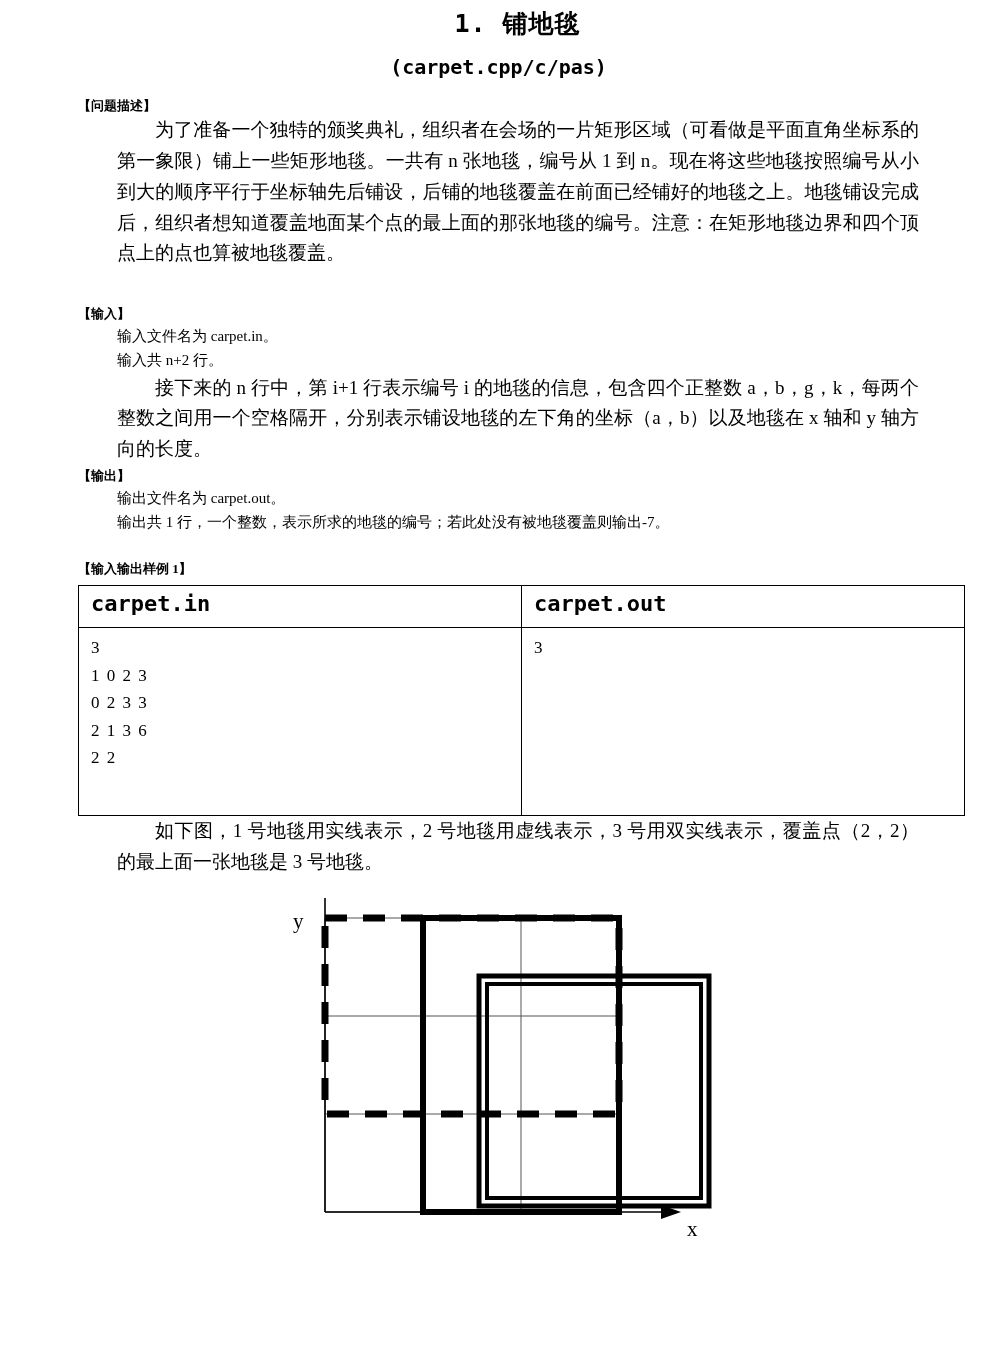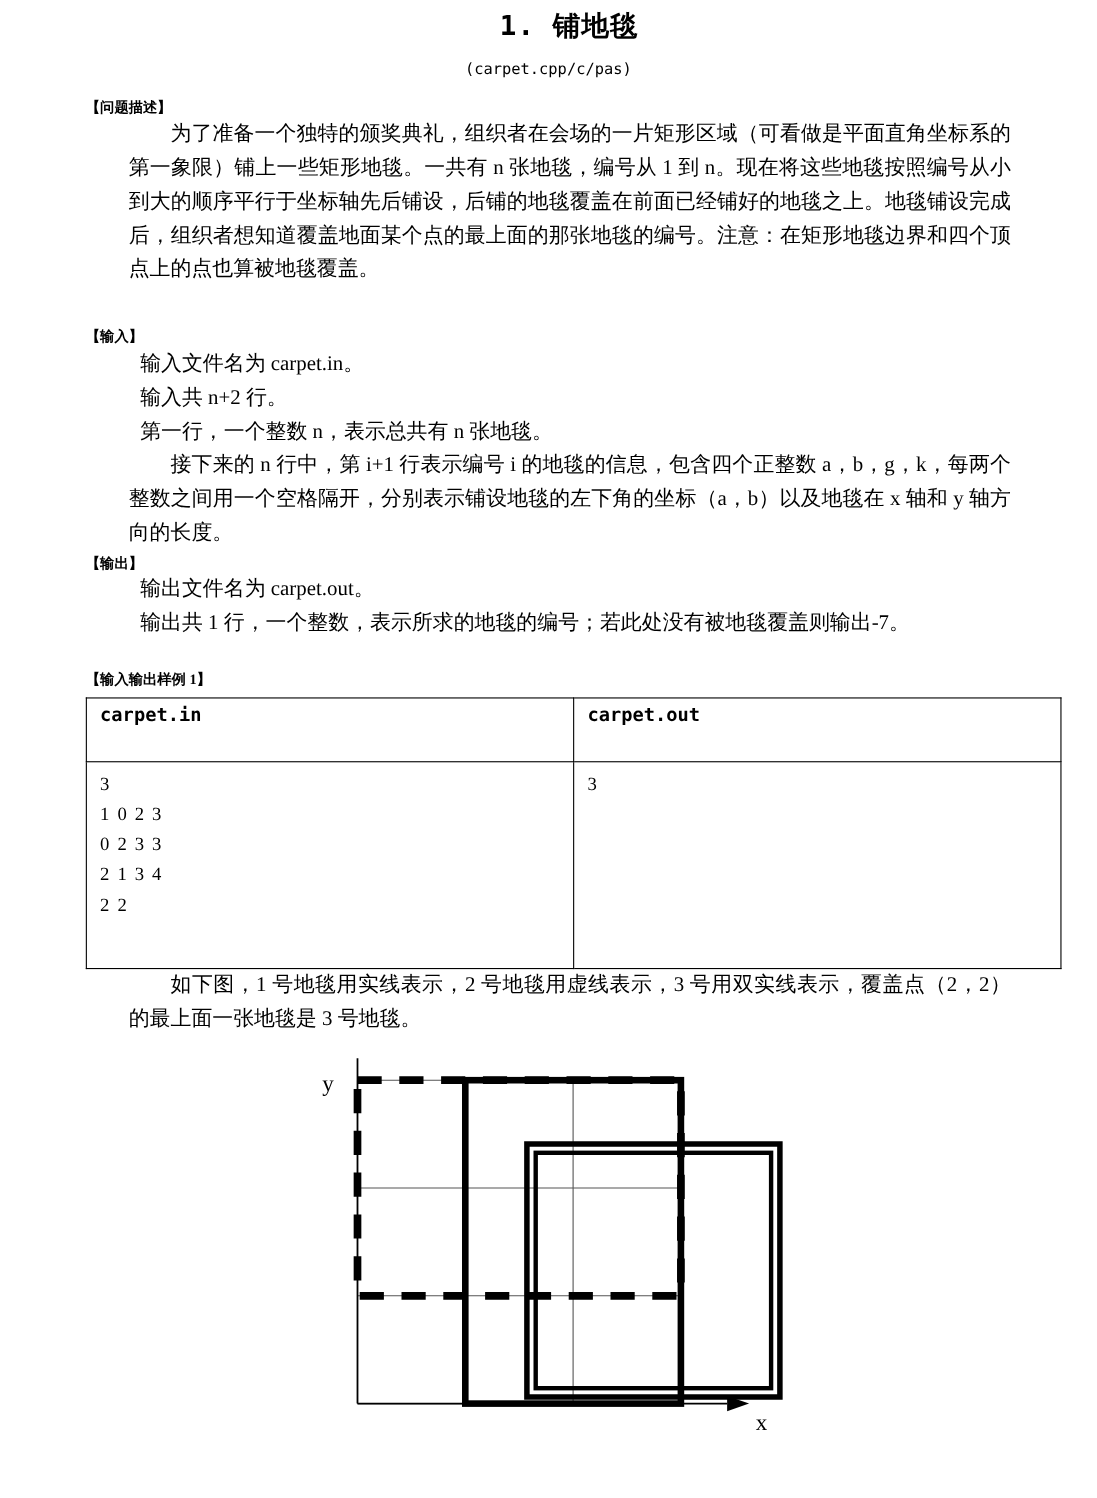--- a/index.html
+++ b/index.html
@@ -19,41 +19,41 @@
     font-size:25px;
     font-weight:bold;
     letter-spacing:1px;
     margin:8px 0 0 0;
     line-height:1.3;
     padding-left:38px;
   }
   .subtitle {
     text-align:center;
     font-family:"DejaVu Sans Mono", monospace;
-    font-size:14px;
-    font-weight:normal;
+    font-size:20px;
+    font-weight:bold;
     margin:14px 0 0 0;
   }
 
   .section-head {
     font-size:13px;
     font-weight:bold;
     margin:10px 0 0 78px;
     line-height:1.45;
   }
   .para {
     font-size:19px;
     line-height:1.62;
     margin:0 78px 0 117px;
     text-align:justify;
     text-justify:inter-ideograph;
   }
   .para.indent { text-indent:2em; }
   .sub-line {
-    font-size:19px;
+    font-size:15px;
     line-height:1.62;
     margin:0 78px 0 78px;
     text-indent:2.6em;
   }
 
   .spacer-lg { height:26px; }
   .spacer-sm { height:8px; }
 
   
   .sample-table {
@@ -62,25 +62,25 @@
     width:840px;
     table-layout:fixed;
   }
   .sample-table td {
     border:1.5px solid #000;
     vertical-align:top;
     padding:6px 10px 6px 12px;
   }
   .sample-table .hdr {
     font-family:"DejaVu Sans Mono", monospace;
-    font-size:17px;
+    font-size:22px;
     font-weight:bold;
     height:32px;
     padding-top:5px;
-    padding-bottom:20px;
+    padding-bottom:4px;
   }
   .sample-table .body-cell {
     font-size:17px;
     line-height:1.62;
     height:175px;
   }
   .col-in { width:420px; }
   .col-out { width:420px; }
   .mono-line { font-family:"Liberation Serif", serif; font-size:17px; letter-spacing:1.5px; }
 
@@ -104,21 +104,20 @@
   <div class="spacer-sm"></div>
 
   <div class="section-head">【问题描述】</div>
   <div class="para indent">为了准备一个独特的颁奖典礼，组织者在会场的一片矩形区域（可看做是平面直角坐标系的第一象限）铺上一些矩形地毯。一共有 n 张地毯，编号从 1 到 n。现在将这些地毯按照编号从小到大的顺序平行于坐标轴先后铺设，后铺的地毯覆盖在前面已经铺好的地毯之上。地毯铺设完成后，组织者想知道覆盖地面某个点的最上面的那张地毯的编号。注意：在矩形地毯边界和四个顶点上的点也算被地毯覆盖。</div>
 
   <div class="spacer-lg"></div>
 
   <div class="section-head">【输入】</div>
   <div class="sub-line">输入文件名为 carpet.in。</div>
   <div class="sub-line">输入共 n+2 行。</div>
-  <div class="sub-line">第一行，一个整数 n，表示总共有 n 张地毯。</div>
   <div class="para indent">接下来的 n 行中，第 i+1 行表示编号 i 的地毯的信息，包含四个正整数 a，b，g，k，每两个整数之间用一个空格隔开，分别表示铺设地毯的左下角的坐标（a，b）以及地毯在 x 轴和 y 轴方向的长度。</div>
 
   <div class="section-head" style="margin-top:2px;">【输出】</div>
   <div class="sub-line">输出文件名为 carpet.out。</div>
   <div class="sub-line">输出共 1 行，一个整数，表示所求的地毯的编号；若此处没有被地毯覆盖则输出-7。</div>
 
   <div class="spacer-lg"></div>
 
   <div class="section-head" style="margin-top:0;">【输入输出样例 1】</div>
 
@@ -126,21 +125,21 @@
     <tbody>
         <tr>
       <td class="hdr col-in">carpet.in</td>
       <td class="hdr col-out">carpet.out</td>
     </tr>
     <tr>
       <td class="body-cell col-in">
         <div class="mono-line">3</div>
         <div class="mono-line">1 0 2 3</div>
         <div class="mono-line">0 2 3 3</div>
-        <div class="mono-line">2 1 3 4</div>
+        <div class="mono-line">2 1 3 6</div>
         <div class="mono-line">2 2</div>
       </td>
       <td class="body-cell col-out">
         <div class="mono-line">3</div>
       </td>
     </tr>
   </tbody>
     </table>
 
   <div class="para indent">如下图，1 号地毯用实线表示，2 号地毯用虚线表示，3 号用双实线表示，覆盖点（2，2）的最上面一张地毯是 3 号地毯。</div>

